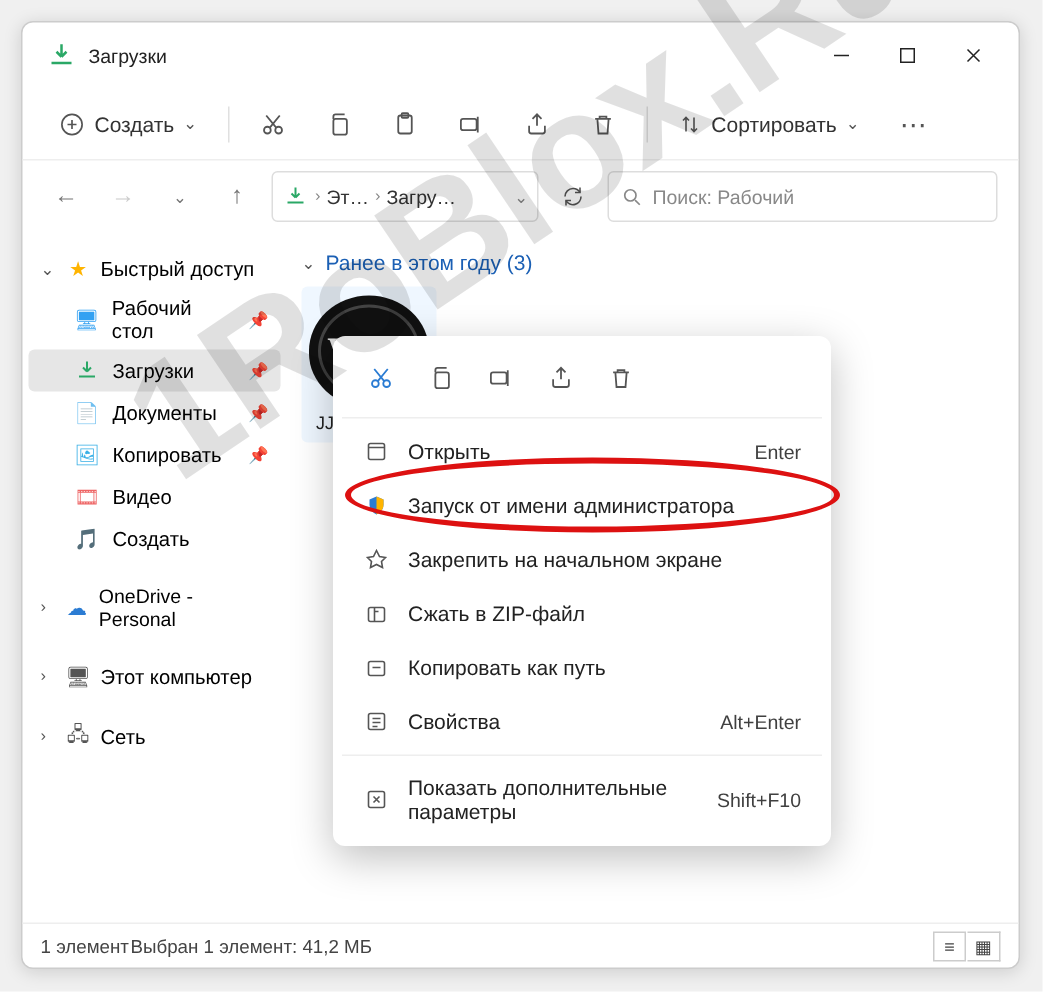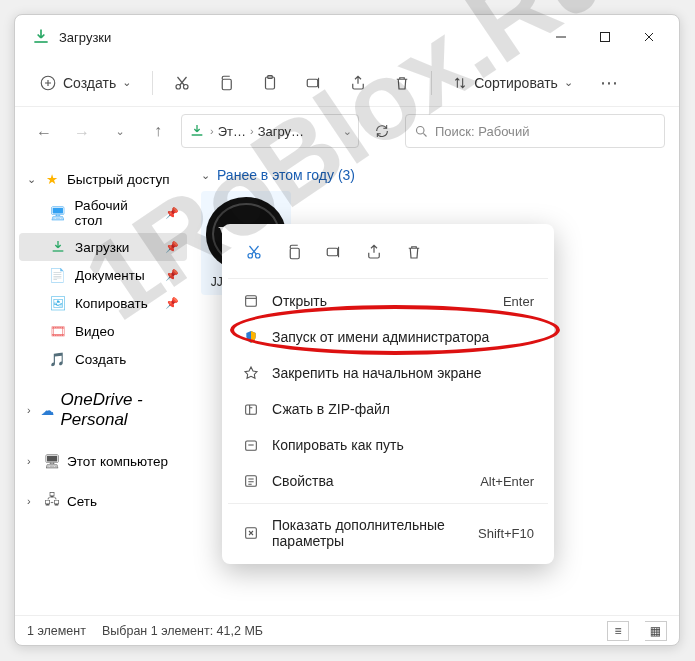--- a/index.html
+++ b/index.html
@@ -33,21 +33,21 @@
 .chev-small { display:inline-block; width:10px; font-size:11px; color:#555; }
 .iconbox { width: 18px; height: 18px; display:inline-flex; align-items:center; justify-content:center; }
 
 .content { flex: 1; padding: 12px 10px; position: relative; }
 .group-header { display: flex; align-items: center; gap: 6px; color: #1a5fb4; font-size: 14px; margin-bottom: 8px; }
 .fileitem { width: 90px; display: flex; flex-direction: column; align-items: center; gap: 4px; padding: 6px; border-radius: 4px; background: #cfe6ff55; }
 .thumb { width: 80px; height: 74px; background: #111; border-radius: 50% 50% 48% 48%; display:flex; align-items:center; justify-content:center; color:#ddd; font-weight:600; font-size:24px; font-family: serif; letter-spacing:-1px; position:relative; }
 .thumb::before { content:""; position:absolute; inset:6px; border:2px solid #444; border-radius:50%; }
 .fname { font-size: 12px; text-align: center; color: #222; line-height: 1.2; word-break: break-all; }
 
-.statusbar { height: 30px; border-top: 1px solid #eee; display: flex; align-items: center; padding: 0 12px; font-size: 12.5px; color: #444; gap: 16px; }
+.statusbar { height: 30px; border-top: 1px solid #eee; display: flex; align-items: center; padding: 0 12px; font-size: 12.5px; color: #444; gap: 1px; }
 .statusbar .spacer { flex: 1; }
 .viewbtn { width: 22px; height: 20px; display:flex; align-items:center; justify-content:center; border:1px solid #ccc; font-size:12px; cursor:pointer; }
 
 .ctxmenu { position: absolute; left: 222px; top: 224px; width: 332px; background: #fff; border-radius: 8px; box-shadow: 0 8px 28px rgba(0,0,0,0.25); padding: 6px; z-index: 50; }
 .ctx-iconrow { display: flex; gap: 4px; padding: 6px 8px; }
 .ctx-iconrow .cib { width: 36px; height: 32px; display:flex; align-items:center; justify-content:center; border-radius:4px; cursor:pointer; color:#444; }
 .ctx-sep { height:1px; background:#eee; margin:4px 0; }
 .ctx-item { display:flex; align-items:center; gap:12px; padding: 9px 14px; border-radius:4px; font-size:14px; color:#222; cursor:pointer; }
 .ctx-item .mi { width:18px; height:18px; display:flex; align-items:center; justify-content:center; color:#555; flex-shrink:0; }
 .ctx-item .shortcut { margin-left:auto; color:#404040; font-size:13px; }
@@ -216,21 +216,21 @@
         <span>Видео</span>
       </div>
       <div class="side-item">
         <span class="iconbox" style="color:#e67e22;">🎵</span>
         <span>Создать</span>
       </div>
       <div style="height:12px"></div>
       <div class="side-group-header">
         <span class="chev-small">›</span>
         <span class="iconbox" style="color:#2b7cd3;">☁</span>
-        <span style="font-size:17px;font-style:italic;">OneDrive - Personal</span>
+        <span style="font-size:13px;">OneDrive - Personal</span>
       </div>
       <div style="height:12px"></div>
       <div class="side-group-header">
         <span class="chev-small">›</span>
         <span class="iconbox" style="color:#555;">🖥</span>
         <span>Этот компьютер</span>
       </div>
       <div style="height:12px"></div>
       <div class="side-group-header">
         <span class="chev-small">›</span>

